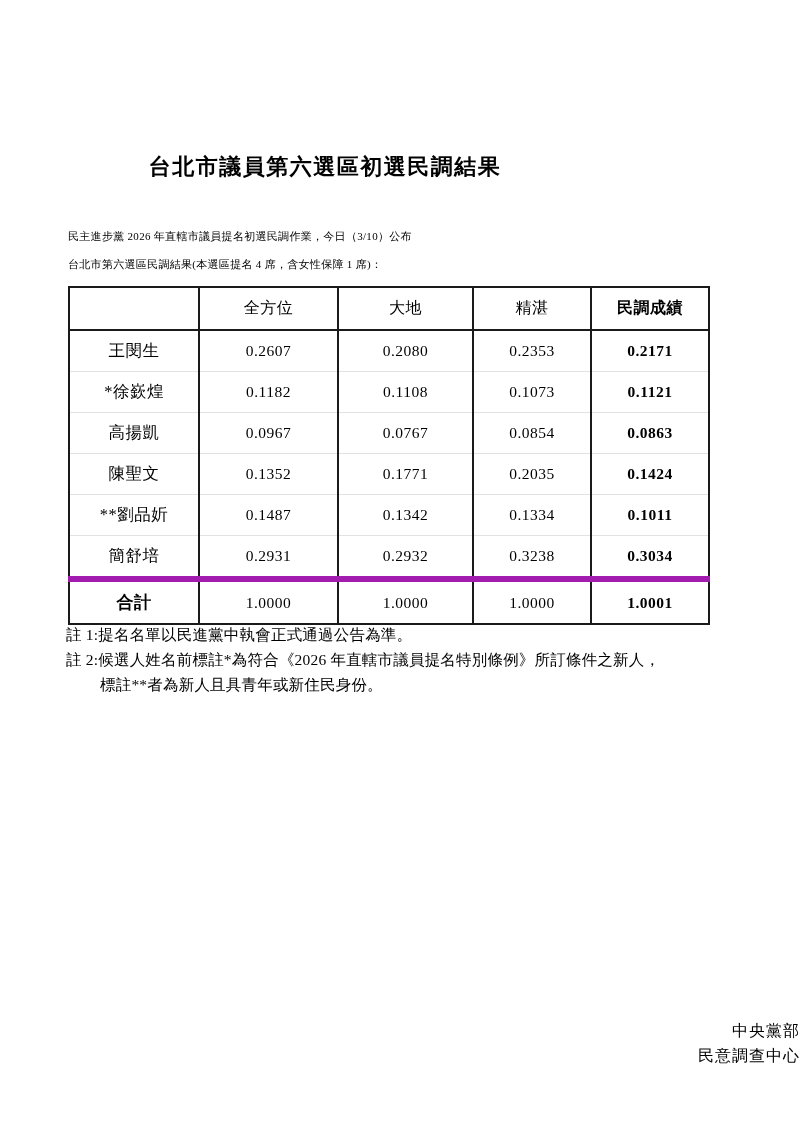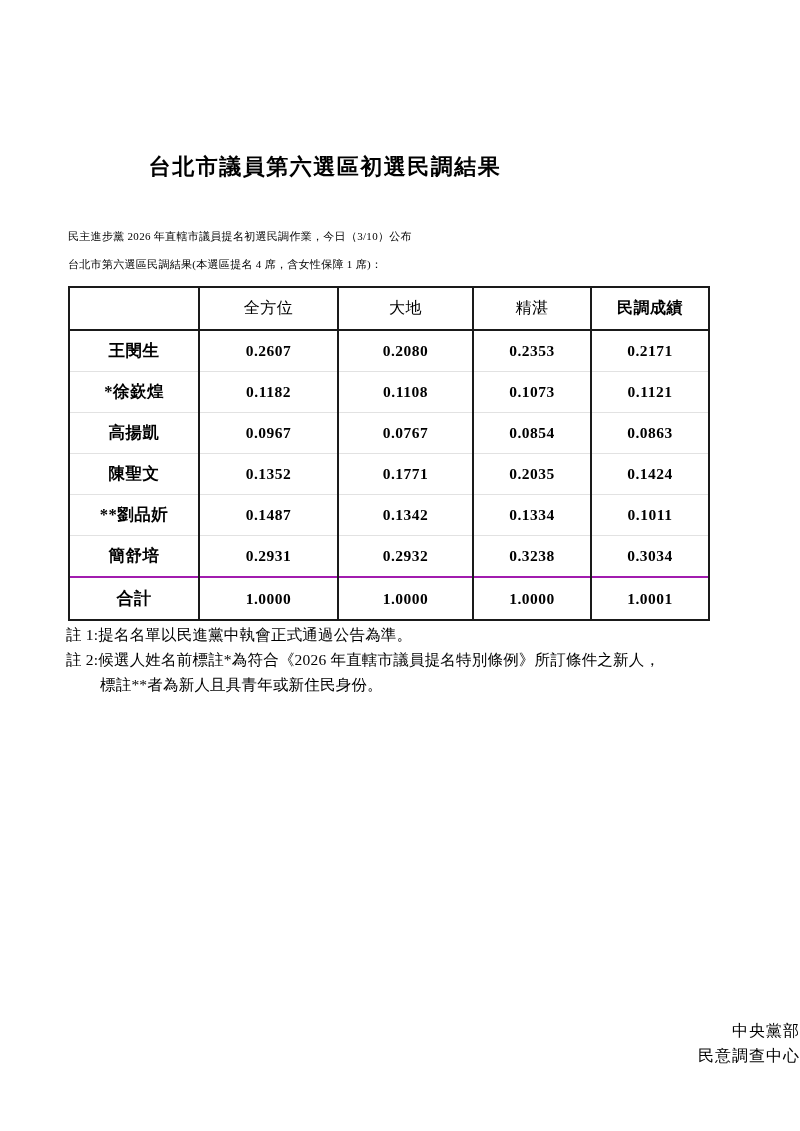--- a/index.html
+++ b/index.html
@@ -73,34 +73,33 @@
     border-left: 2px solid #1a1a1a;
     border-right: 2px solid #1a1a1a;
     border-top: 1px solid #e2e2e2;
     border-bottom: 1px solid #e2e2e2;
     text-align: center;
     vertical-align: middle;
     height: 40px;
     font-size: 16px;
     padding: 0 4px;
     letter-spacing: 0.5px;
-    font-weight: bold;
   }
   
   table.poll-table tr.header-row th {
     border-top: 2px solid #1a1a1a;
     border-bottom: 2px solid #1a1a1a;
     font-weight: normal;
     height: 41px;
   }
   table.poll-table tr.header-row th.final-col {
     font-weight: bold;
   }
   table.poll-table tr.total-row td {
-    border-top: 2px solid #a21caf;
+    border-top: 6px solid #a21caf;
     border-bottom: 2px solid #1a1a1a;
     height: 41px;
   }
   table.poll-table tr.total-row td.name-col {
     font-weight: bold;
     font-size: 17px;
   }
   table.poll-table td.final-col,
   table.poll-table th.final-col {
     font-weight: bold;

